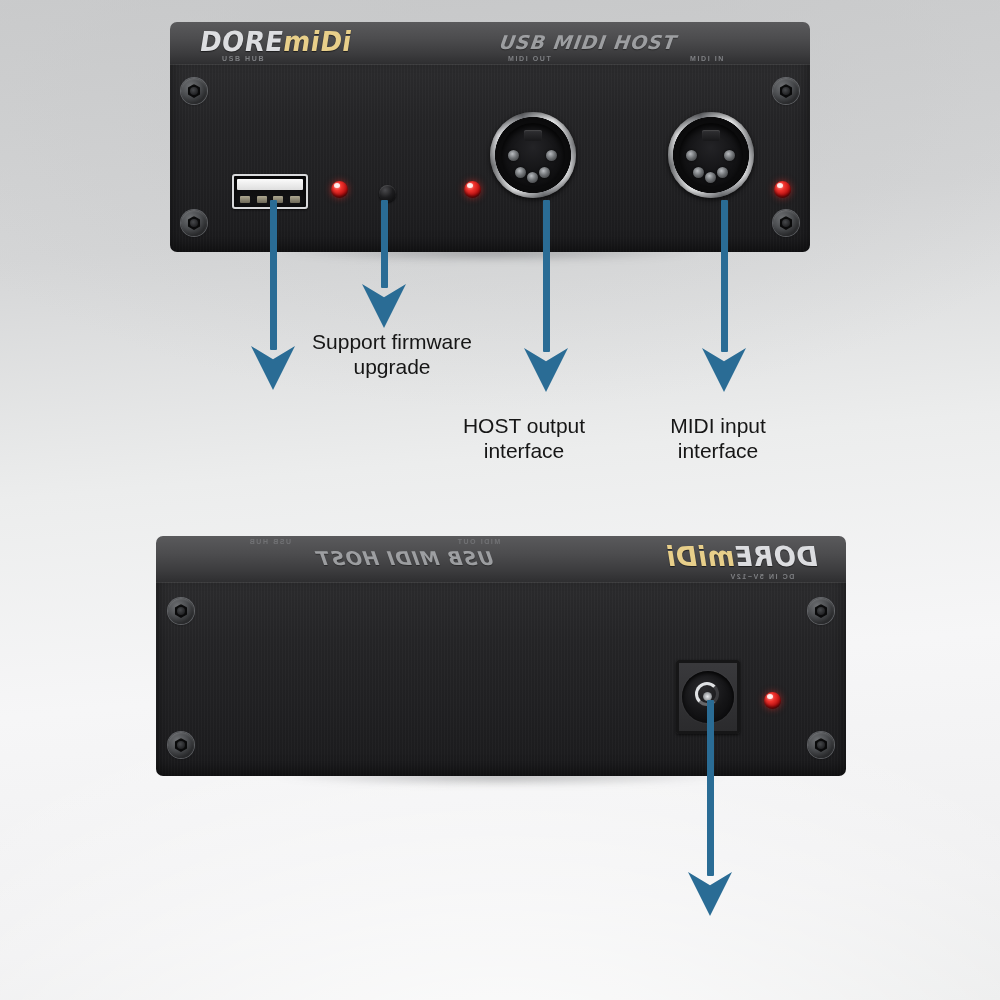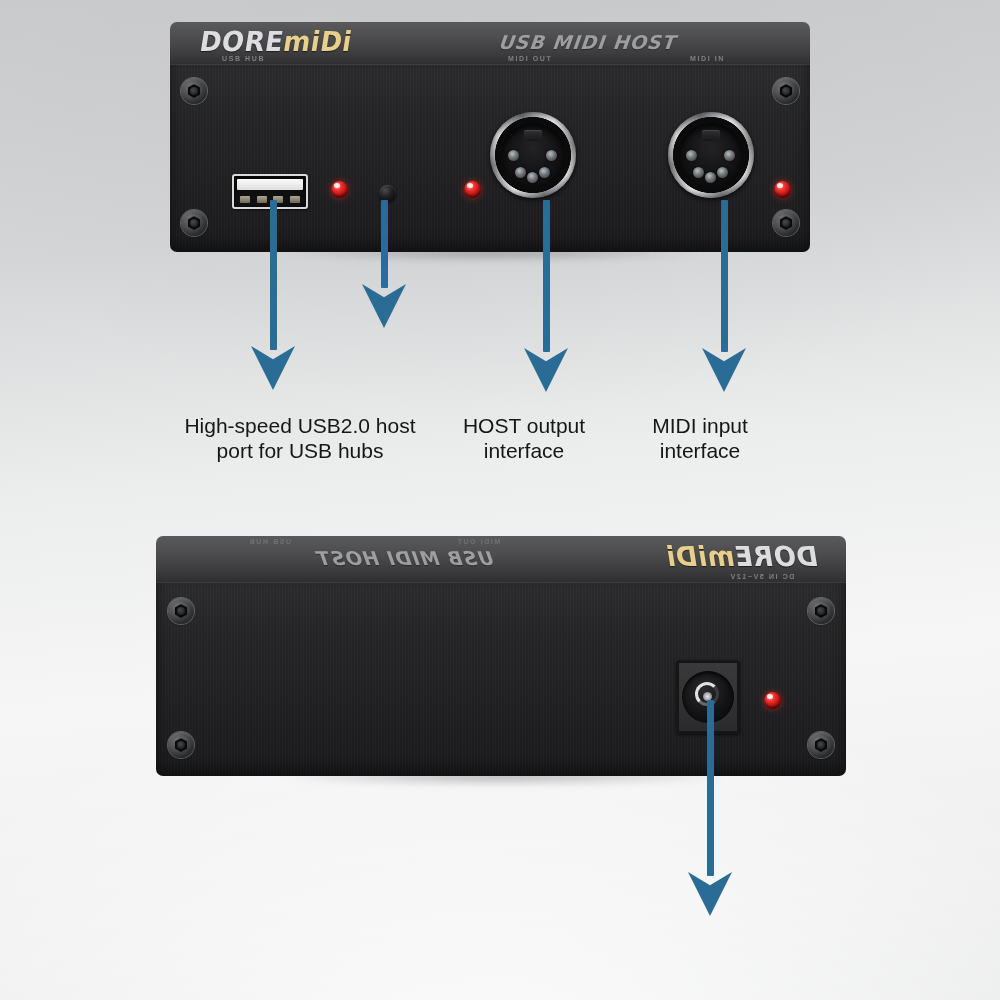--- a/index.html
+++ b/index.html
@@ -245,28 +245,28 @@
   <div class="arrow" style="left:524px;top:200px;width:44px;height:190px;">
     <div class="stem" style="height:152px;"></div>
     <div class="head" style="top:148px;"></div>
   </div>
 
   <div class="arrow" style="left:702px;top:200px;width:44px;height:190px;">
     <div class="stem" style="height:152px;"></div>
     <div class="head" style="top:148px;"></div>
   </div>
 
-  <div class="callout" style="left:120px;top:414px;width:360px;">High-speed USB2.0 host
-port for USB hubs</div>
-
+
+  <div class="callout" style="left:265px;top:330px;width:254px;">Support firmware
+upgrade</div>
 
   <div class="callout" style="left:436px;top:414px;width:176px;">HOST output
 interface</div>
 
-  <div class="callout" style="left:612px;top:414px;width:176px;">MIDI input
+  <div class="callout" style="left:630px;top:414px;width:176px;">MIDI input
 interface</div>
 
   <div class="device" style="left:156px;top:536px;width:690px;height:240px;">
     <div class="dev-shadow"></div>
 
     <div class="dev-top" style="height:48px;">
 
       <div class="brand" style="right:28px;top:5px;font-size:26px;transform:scaleX(-1) skewX(-9deg) scaleY(1.06);">
         <span class="b1">DORE</span><span class="b2">miDi</span>
       </div>

